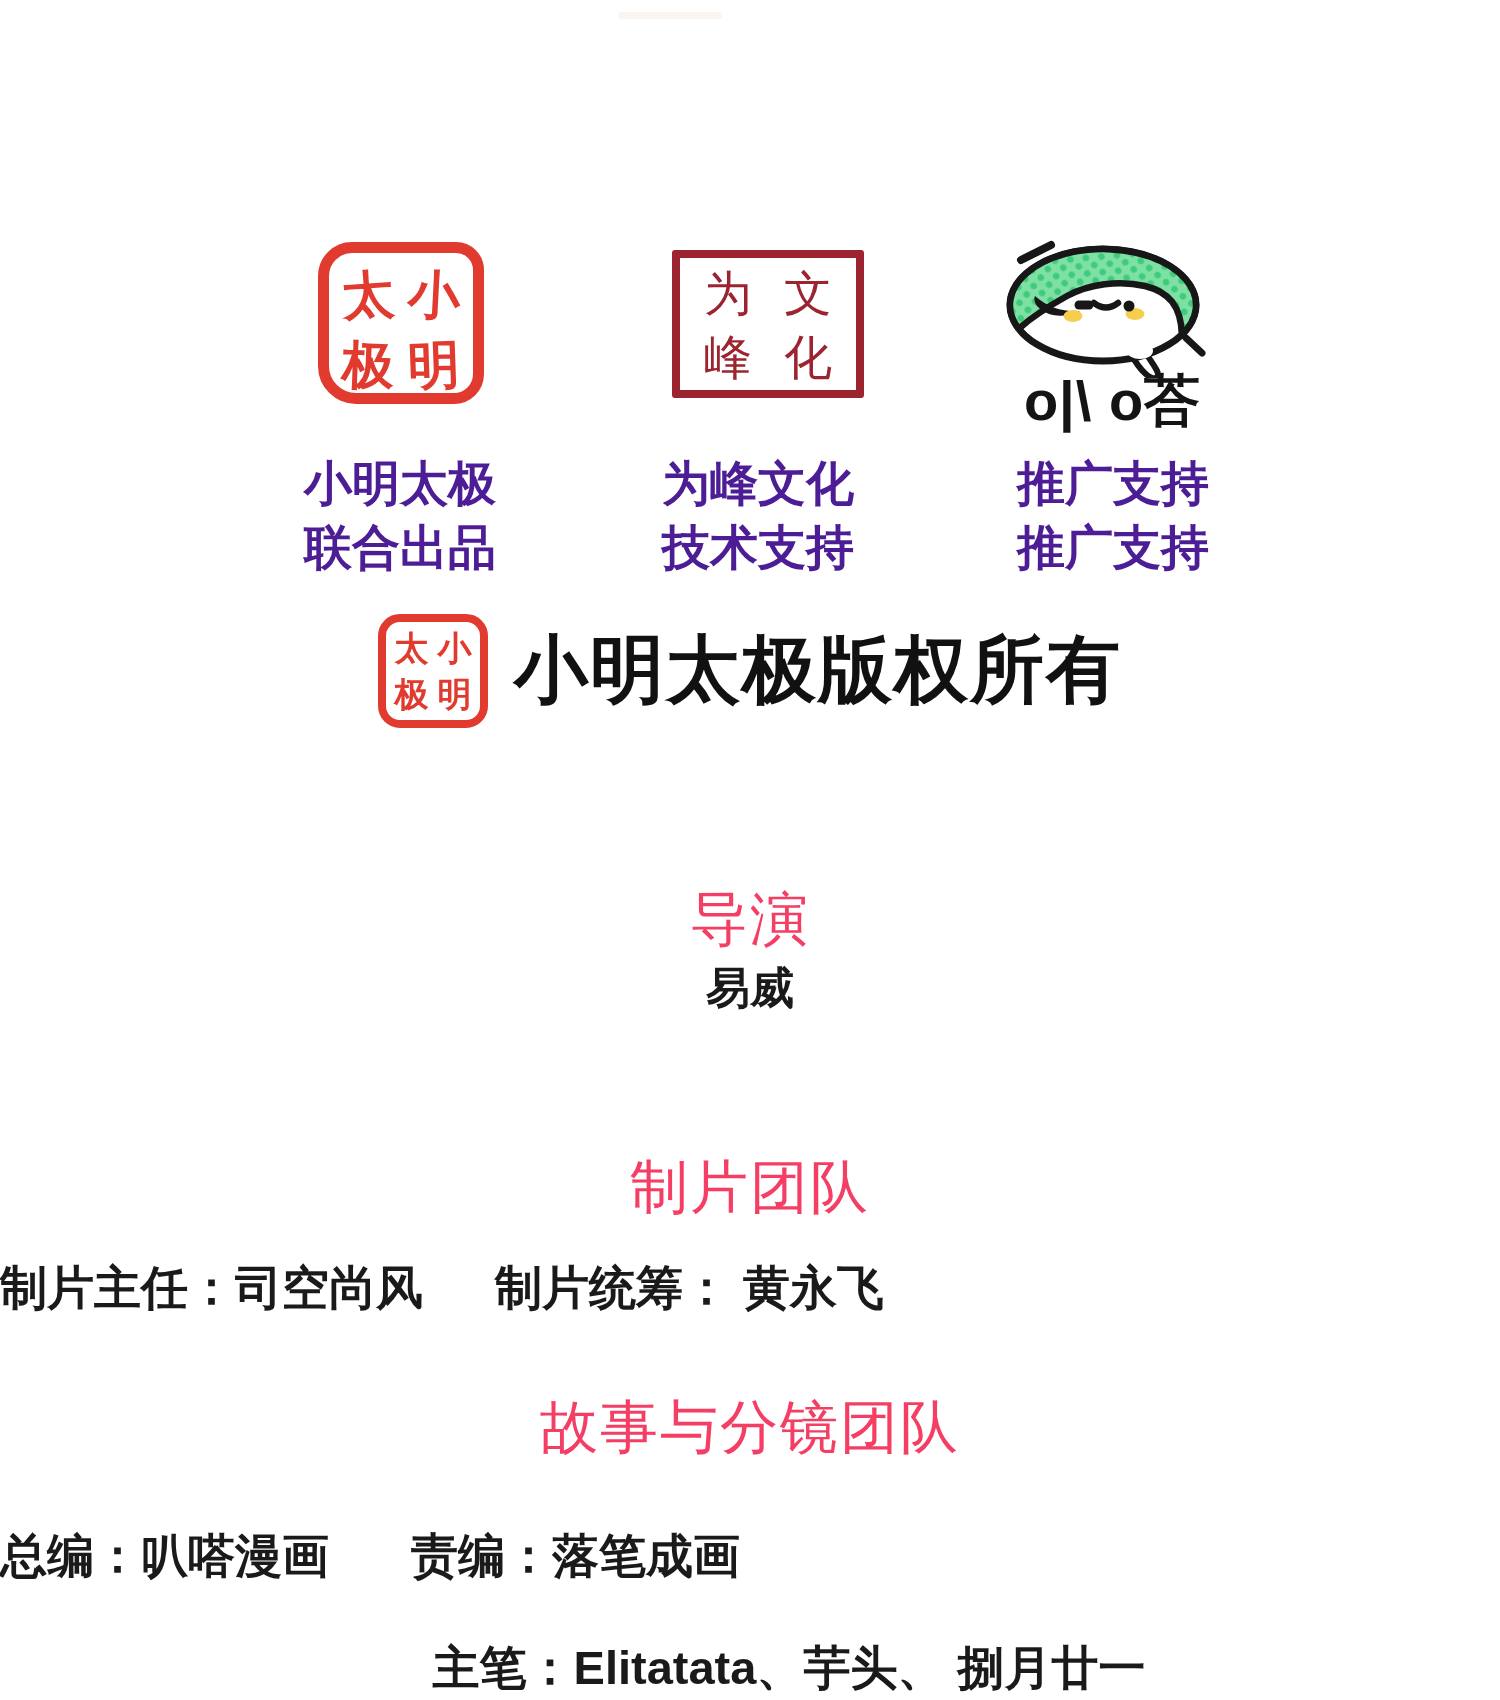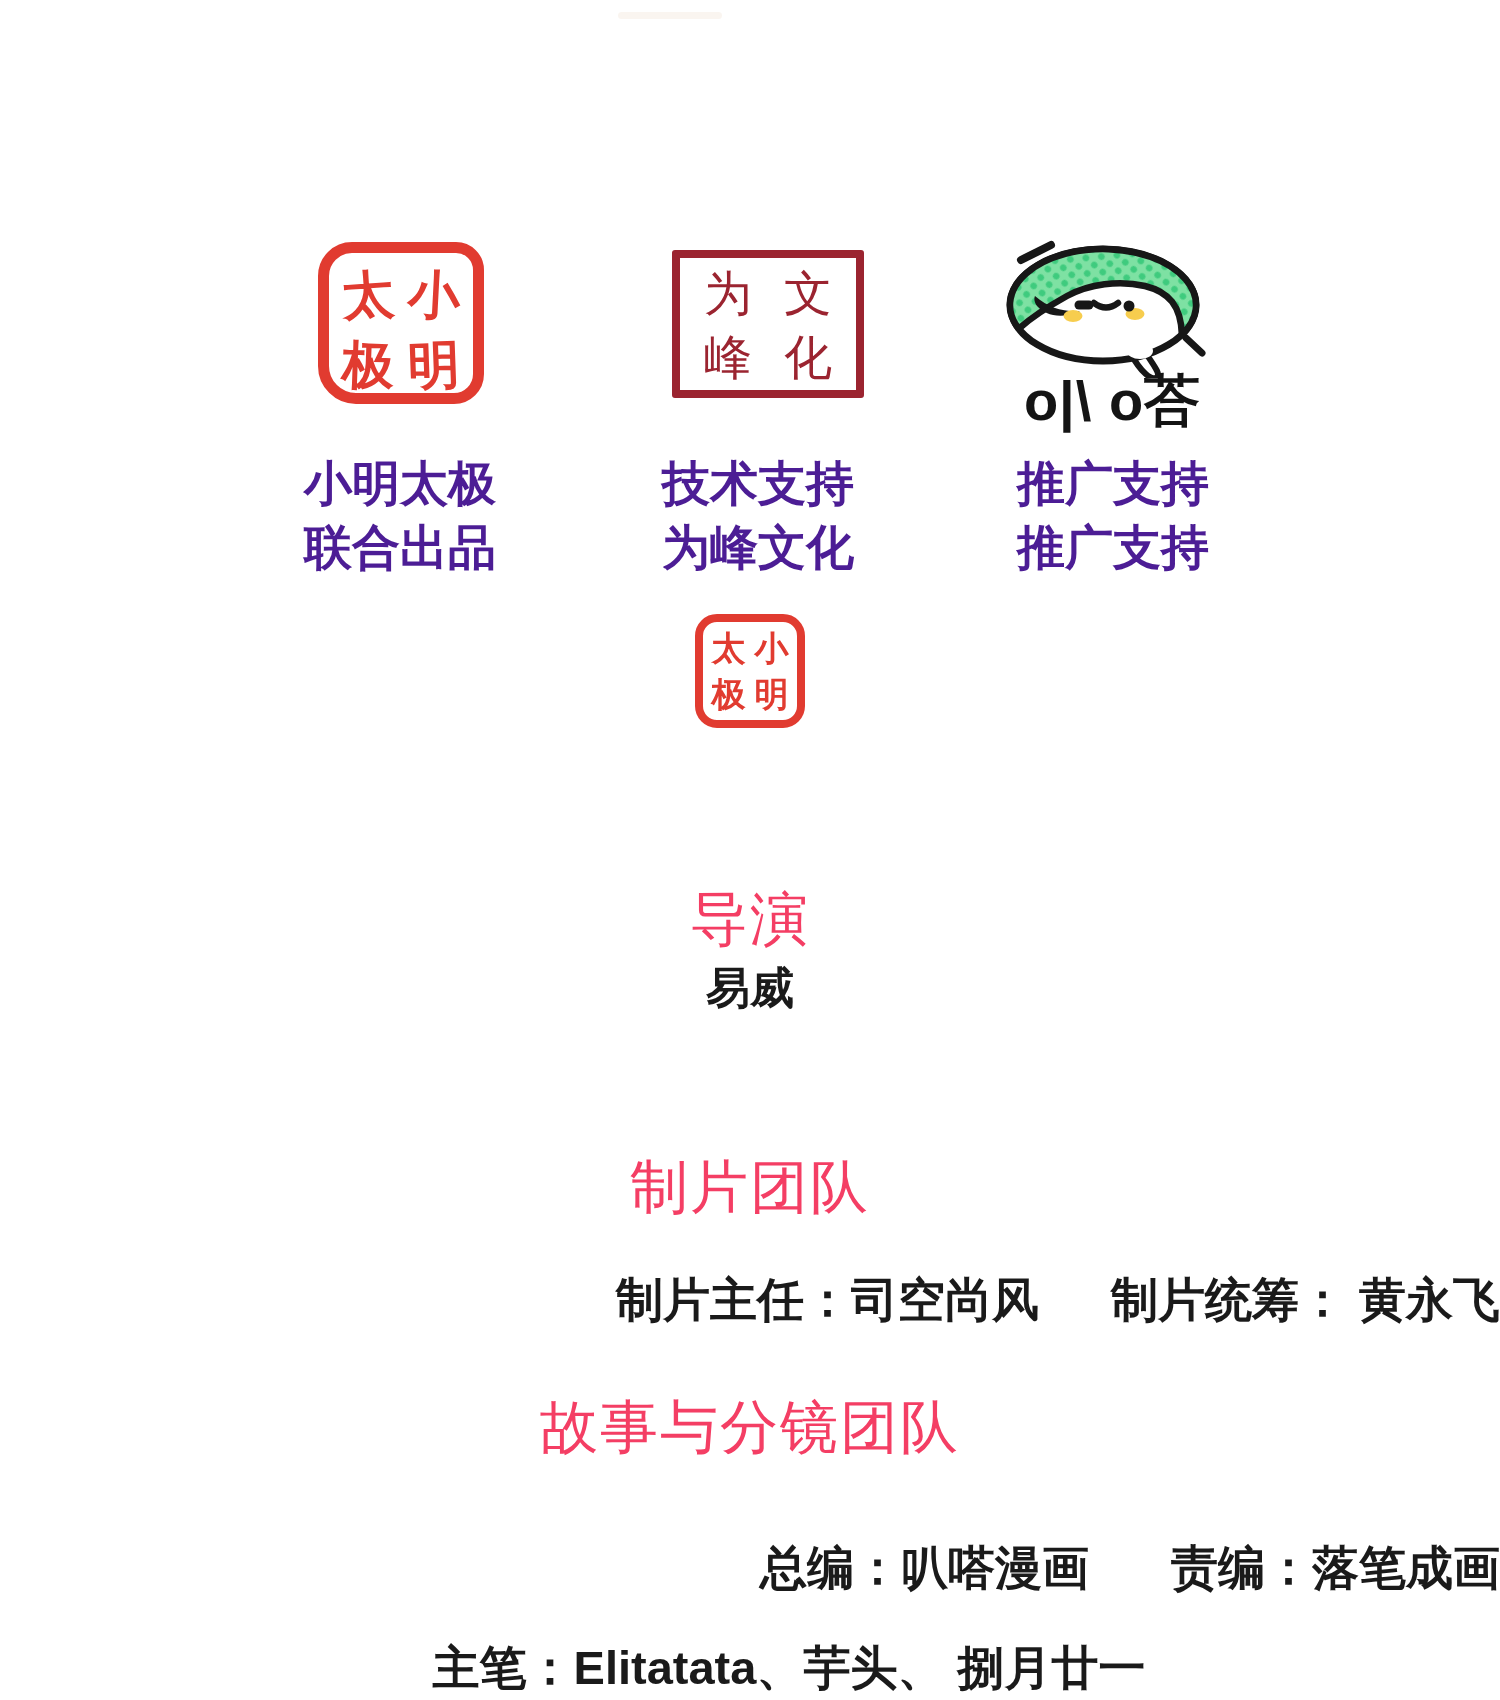--- a/index.html
+++ b/index.html
@@ -55,22 +55,22 @@
   
   .heading{
     left:0;width:1500px;text-align:center;color:#f43e64;
     font-size:58px;line-height:62px;font-weight:400;letter-spacing:2px;white-space:nowrap;
   }
   .name-line{
     left:0;width:1500px;text-align:center;color:#1a1a1a;
     font-size:44px;line-height:48px;font-weight:700;white-space:nowrap;
   }
   .pair-line{
-    left:0;width:1500px;display:flex;justify-content:flex-end;gap:72px;
-    color:#1a1a1a;font-size:47px;line-height:52px;font-weight:700;white-space:nowrap;margin-top:12px;
+    left:0;width:1500px;display:flex;justify-content:flex-start;gap:72px;
+    color:#1a1a1a;font-size:47px;line-height:52px;font-weight:700;white-space:nowrap;
   }
   .h-director{top:888px;}
   .n-director{top:964px;}
   .h-production{top:1156px;}
   .l-production{top:1262px;}
   .h-story{top:1396px;}
   .l-editors{top:1530px;gap:82px;}
   .l-artists{top:1644px;}
 </style>
 </head>
@@ -125,35 +125,36 @@
   <path d="M89,77 Q101,86 113,77" stroke="#171717" stroke-width="6.5" fill="none" stroke-linecap="round"></path>
 </svg>
 
 <div class="abs wordmark">o|\ o荅</div>
 
 <div class="abs caption cap1">
   <div>小明太极</div>
   <div>联合出品</div>
 </div>
 <div class="abs caption cap2">
+  <div>为峰文化</div>
   <div>技术支持</div>
-  <div>为峰文化</div>
 </div>
 <div class="abs caption cap3">
   <div>推广支持</div>
   <div>推广支持</div>
 </div>
 
 <div class="abs copyright-row">
   <div class="seal seal-mini">
     <span>太</span>
     <span>小</span>
     <span>极</span>
     <span>明</span>
   </div>
+  <div class="copyright-text">小明太极版权所有</div>
 </div>
 
 <div class="abs heading h-director">导演</div>
 <div class="abs name-line n-director">易威</div>
 
 <div class="abs heading h-production">制片团队</div>
 <div class="abs pair-line l-production">
   <span>制片主任：司空尚风</span>
   <span>制片统筹： 黄永飞</span>
 </div>

